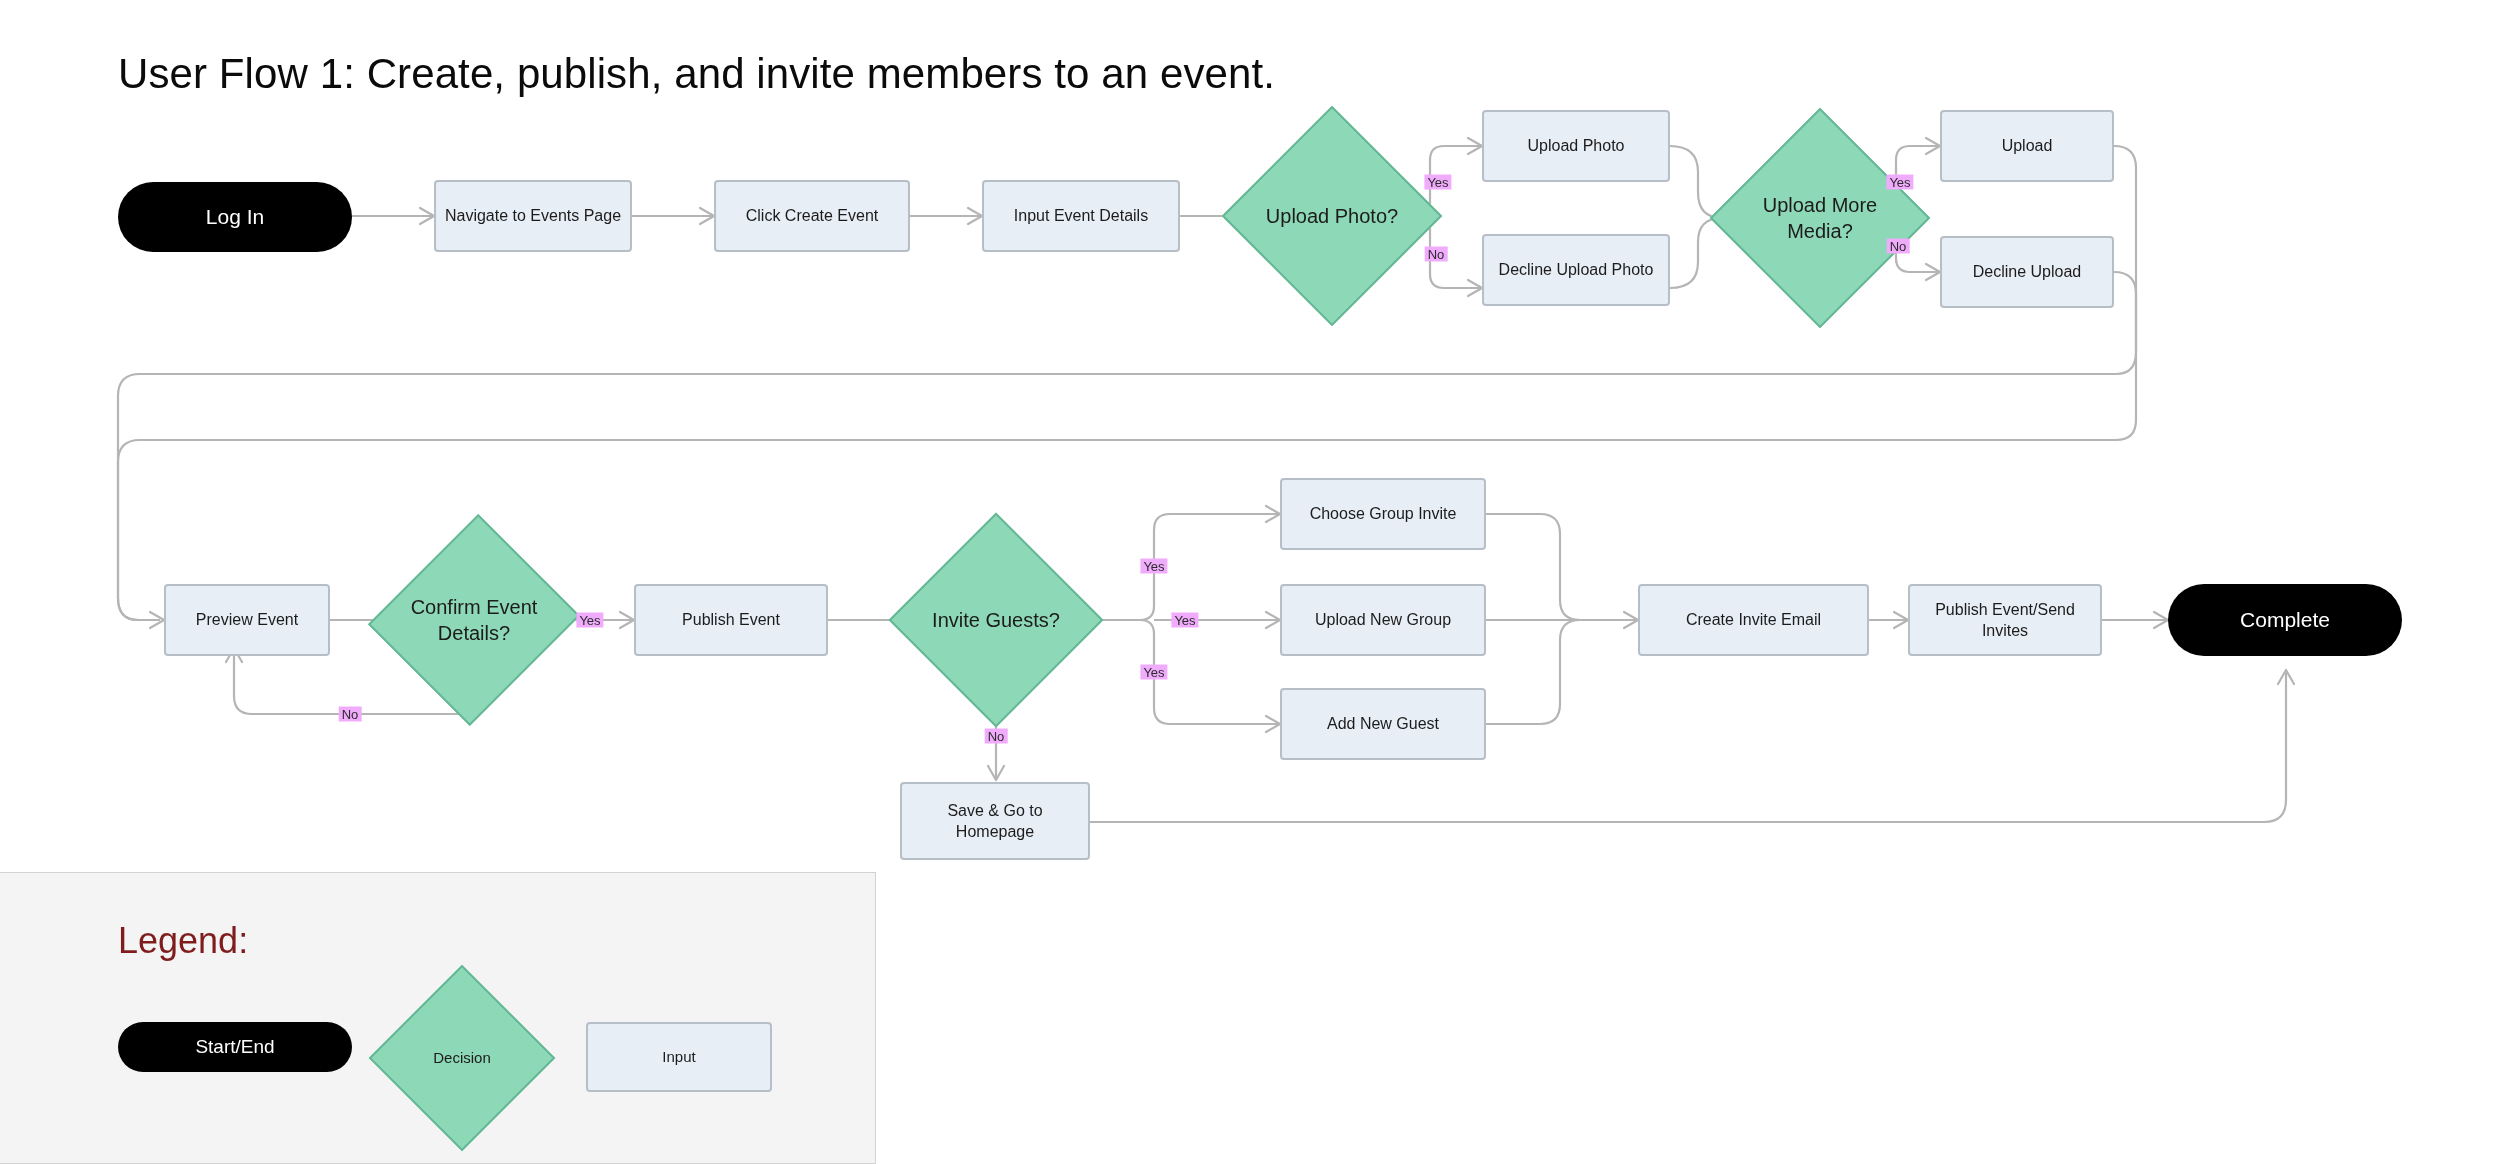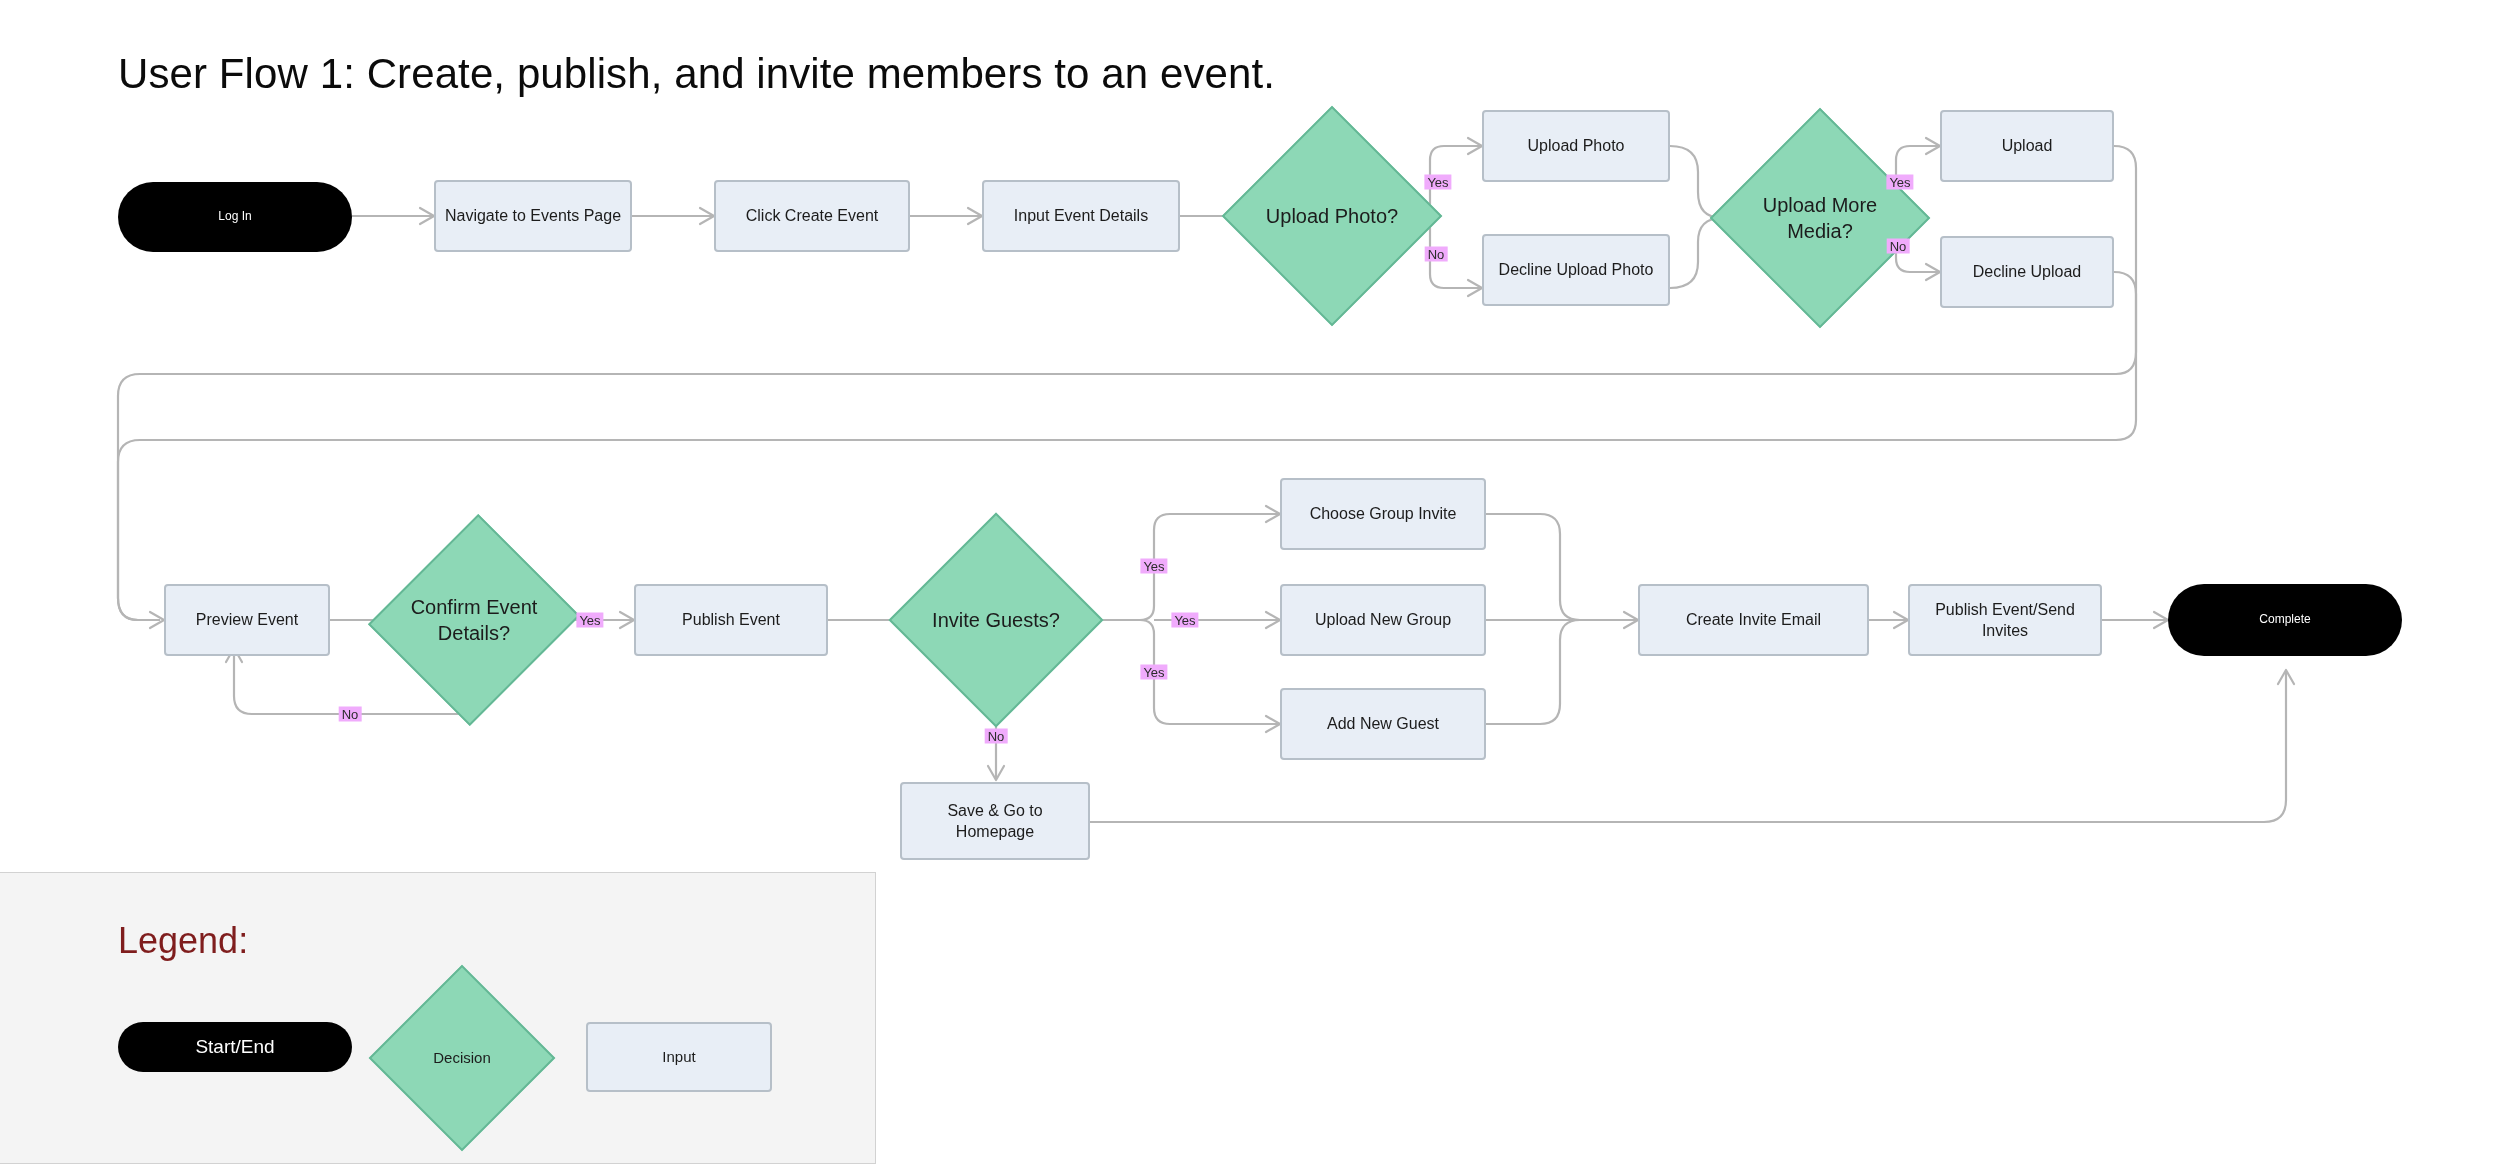--- a/index.html
+++ b/index.html
@@ -67,21 +67,21 @@
     border: 2px solid #b6bfc8;
     border-radius: 4px;
     color: #1c1c1c;
     font-size: 16px;
     padding: 4px 8px;
   }
   .node-terminal {
     background: #000000;
     border-radius: 36px;
     color: #ffffff;
-    font-size: 12px;
+    font-size: 21px;
   }
   .node-decision-wrap {
     position: absolute;
     display: flex;
     align-items: center;
     justify-content: center;
   }
   .node-decision-wrap .dia {
     position: absolute;
     left: 0; top: 0;

